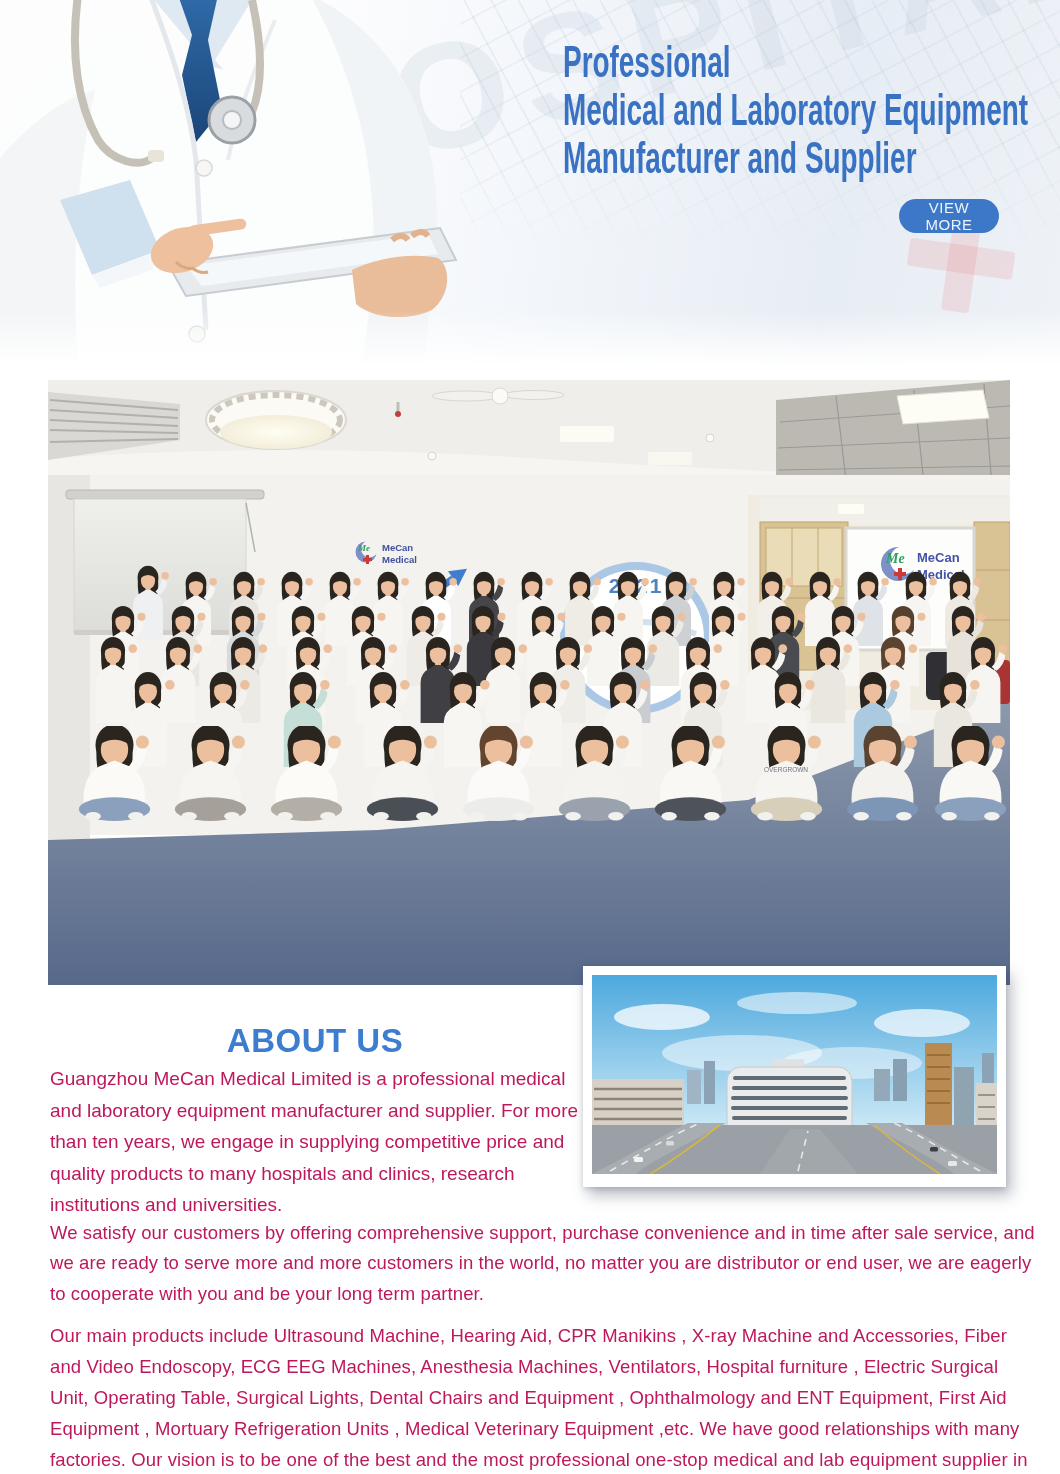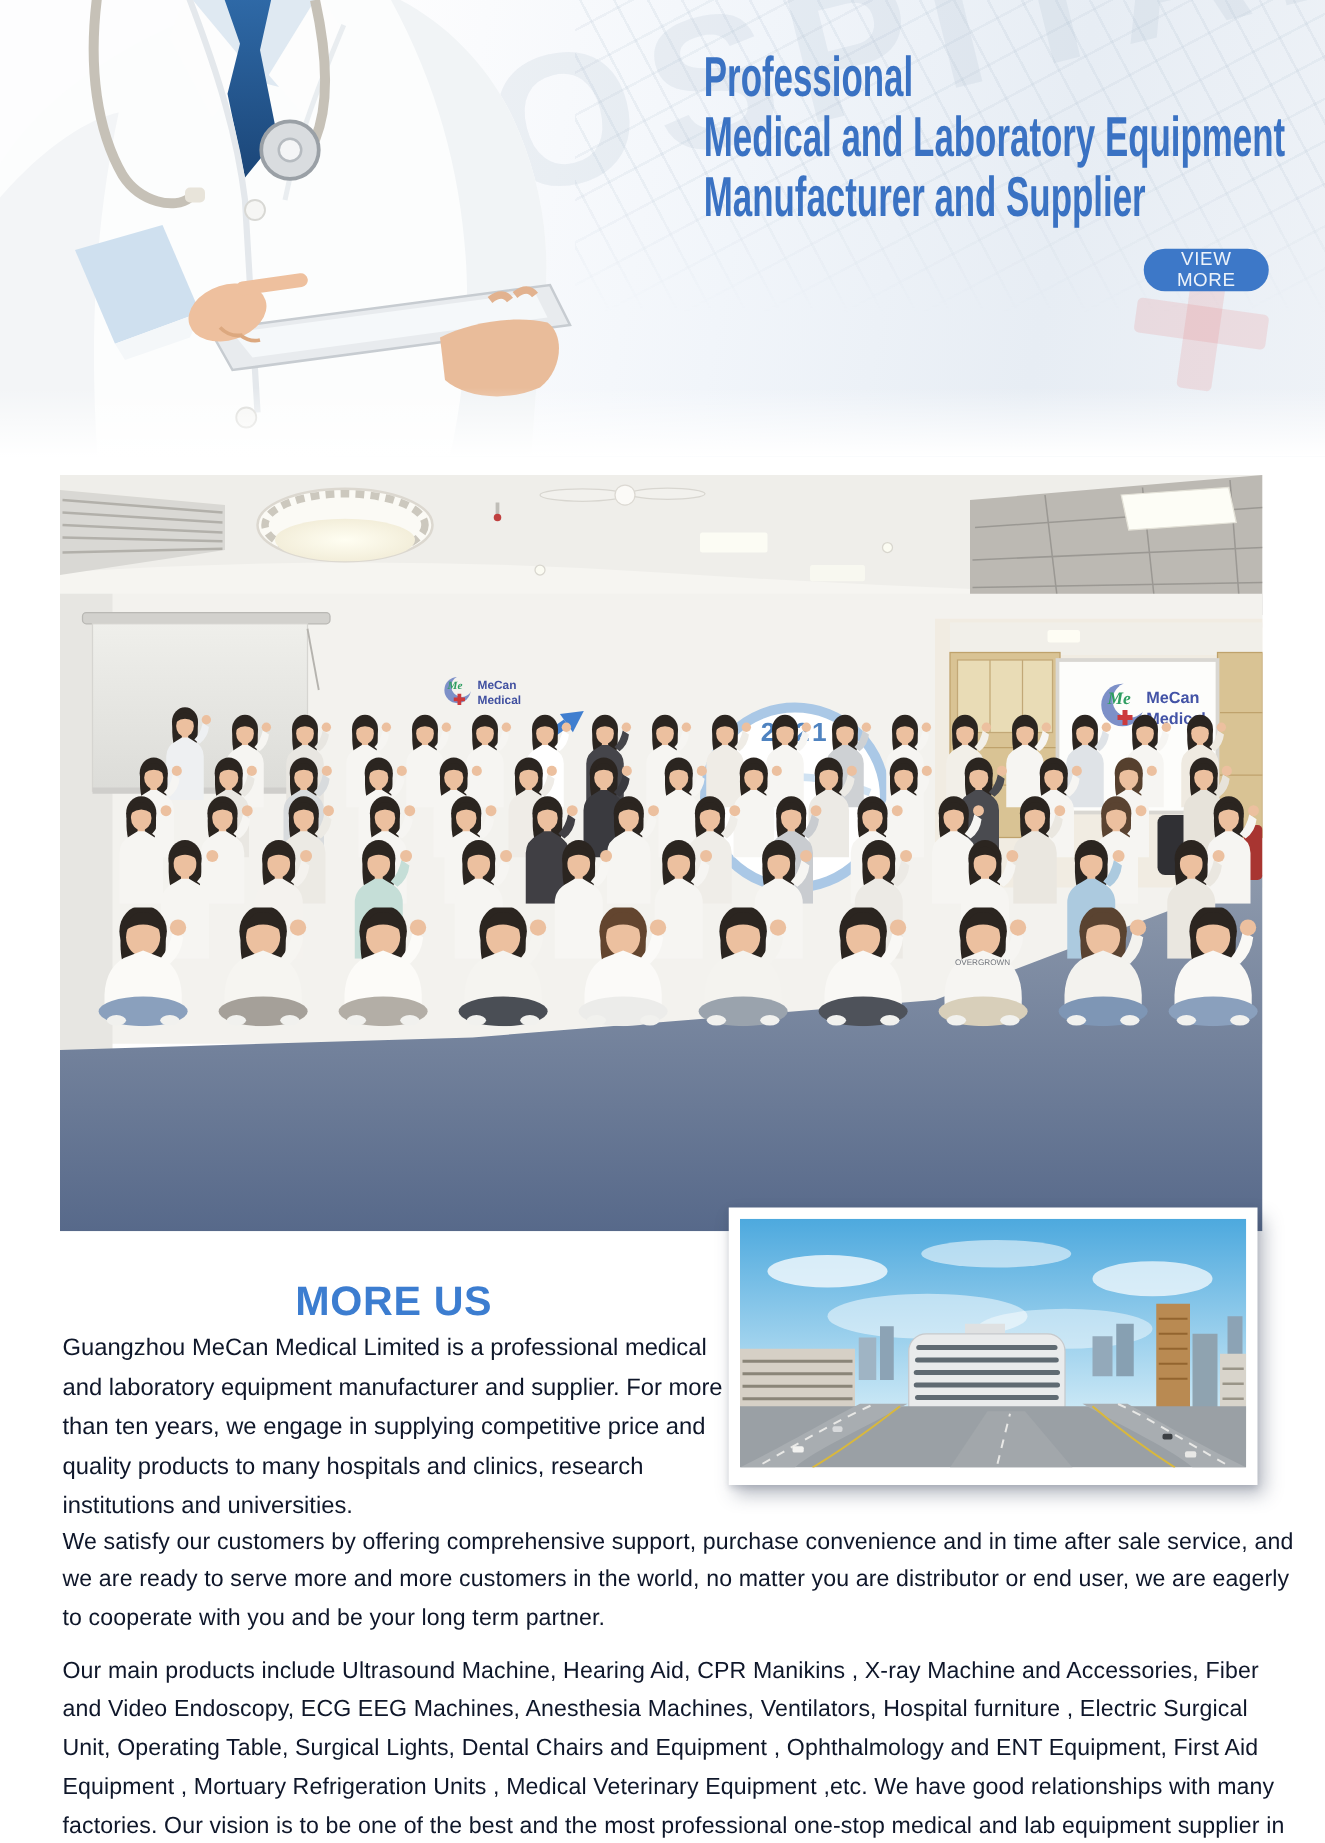--- a/index.html
+++ b/index.html
@@ -13,35 +13,35 @@
                repeating-linear-gradient(-28deg,rgba(176,192,208,.14) 0 2px,transparent 2px 30px);
     -webkit-mask:linear-gradient(to bottom,#000 55%,transparent);mask:linear-gradient(to bottom,#000 55%,transparent);}
   .watermark{position:absolute;left:255px;top:55px;font-size:150px;font-weight:bold;
     color:rgba(168,185,203,.17);letter-spacing:14px;transform:rotate(-14deg);transform-origin:left top;white-space:nowrap;}
   .cross-faint{position:absolute;right:38px;top:200px;width:120px;height:120px;transform:rotate(8deg);}
   .cross-faint::before{content:"";position:absolute;left:46px;top:6px;width:28px;height:106px;background:rgba(228,110,110,.16);border-radius:4px;}
   .cross-faint::after{content:"";position:absolute;left:6px;top:45px;width:106px;height:28px;background:rgba(228,110,110,.16);border-radius:4px;}
   .headline{position:absolute;top:38px;right:32px;color:#3a72c3;font-weight:bold;
     font-size:45px;line-height:48px;}
   .headline .hl{transform:scaleX(.62);transform-origin:100% 50%;white-space:nowrap;}
-  .view-more{position:absolute;top:199px;right:45px;width:100px;height:34px;border-radius:17px;
+  .view-more{position:absolute;top:199px;right:61px;width:100px;height:34px;border-radius:17px;
     background:#3d78c8;color:#edf3fa;font-size:15px;letter-spacing:.5px;border:none;
     display:flex;align-items:center;justify-content:center;cursor:pointer;font-family:"Liberation Sans",sans-serif;z-index:3;}
   .banner-fade{position:absolute;left:0;right:0;bottom:0;height:55px;background:linear-gradient(to bottom,rgba(255,255,255,0),#fff);}
   .doctor{position:absolute;left:0;top:0;}
 
   
   .group-photo{position:absolute;left:48px;top:380px;width:962px;height:605px;}
   .inset{position:absolute;left:583px;top:966px;background:#fff;padding:9px;
     box-shadow:5px 8px 14px rgba(50,60,85,.35),0 2px 5px rgba(50,60,85,.18);z-index:4;}
 
   
   .about-title{position:absolute;left:50px;top:995px;width:530px;text-align:center;
     font-size:33px;font-weight:bold;color:#3c7dd0;letter-spacing:.5px;}
-  .p{position:absolute;color:#0f172a;}
+  .p{position:absolute;color:#be185d;}
   .p1{left:50px;top:1044px;width:537px;font-size:19px;line-height:31.5px;}
   .p2{left:50px;top:1199px;width:985px;font-size:18.5px;line-height:30.5px;letter-spacing:.1px;}
   .p3{left:50px;top:1301px;width:985px;font-size:18.5px;line-height:31px;letter-spacing:.1px;}
 
   
   .row{--shirt:#f6f5f2;--hair:#2b2520;--skin:#ecc09f;}
   text{font-family:"Liberation Sans",sans-serif;}
   .logo-script{font-family:"Liberation Serif",serif;font-style:italic;font-weight:bold;}
 </style>
 </head>
@@ -434,18 +434,18 @@
         <g>
           <rect x="42" y="182" width="9" height="5" rx="1.5" fill="#f2f2f0"></rect>
           <rect x="74" y="166" width="8" height="4.5" rx="1.5" fill="#d8dadc"></rect>
           <rect x="338" y="172" width="8" height="4.5" rx="1.5" fill="#3c4044"></rect>
           <rect x="356" y="186" width="9" height="5" rx="1.5" fill="#e8e8e6"></rect>
         </g>
       </g>
     </svg>
   </aside>
 
-  <h2 class="about-title">MORE US</h2>
+  <h2 class="about-title">ABOUT US</h2>
   <p class="p p1">Guangzhou MeCan Medical Limited is a professional medical and laboratory equipment manufacturer and supplier. For more than ten years, we engage in supplying competitive price and quality products to many hospitals and clinics, research institutions and universities.</p>
   <p class="p p2">We satisfy our customers by offering comprehensive support, purchase convenience and in time after sale service, and we are ready to serve more and more customers in the world, no matter you are distributor or end user, we are eagerly to cooperate with you and be your long term partner.</p>
   <p class="p p3">Our main products include Ultrasound Machine, Hearing Aid, CPR Manikins , X-ray Machine and Accessories, Fiber and Video Endoscopy, ECG EEG Machines, Anesthesia Machines, Ventilators, Hospital furniture , Electric Surgical Unit, Operating Table, Surgical Lights, Dental Chairs and Equipment , Ophthalmology and ENT Equipment, First Aid Equipment , Mortuary Refrigeration Units , Medical Veterinary Equipment ,etc. We have good relationships with many factories. Our vision is to be one of the best and the most professional one-stop medical and lab equipment supplier in China.</p>
 
 </div>
 
 </body></html>

